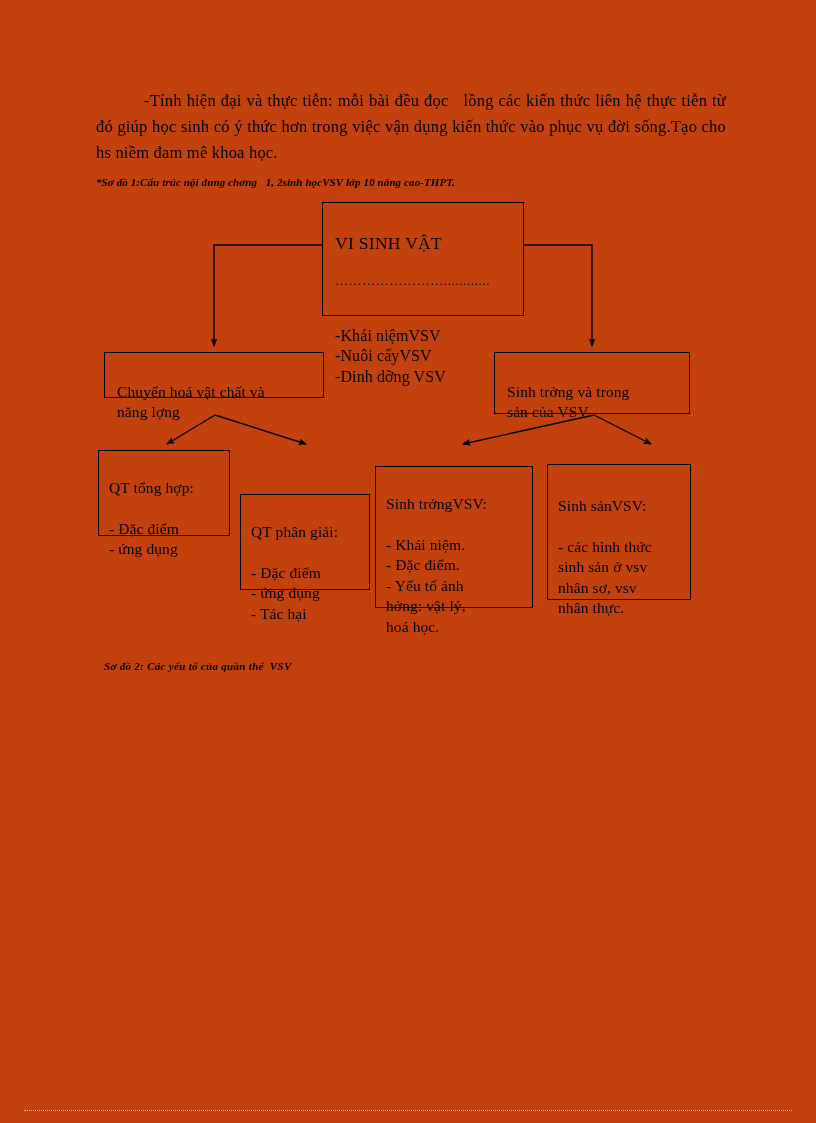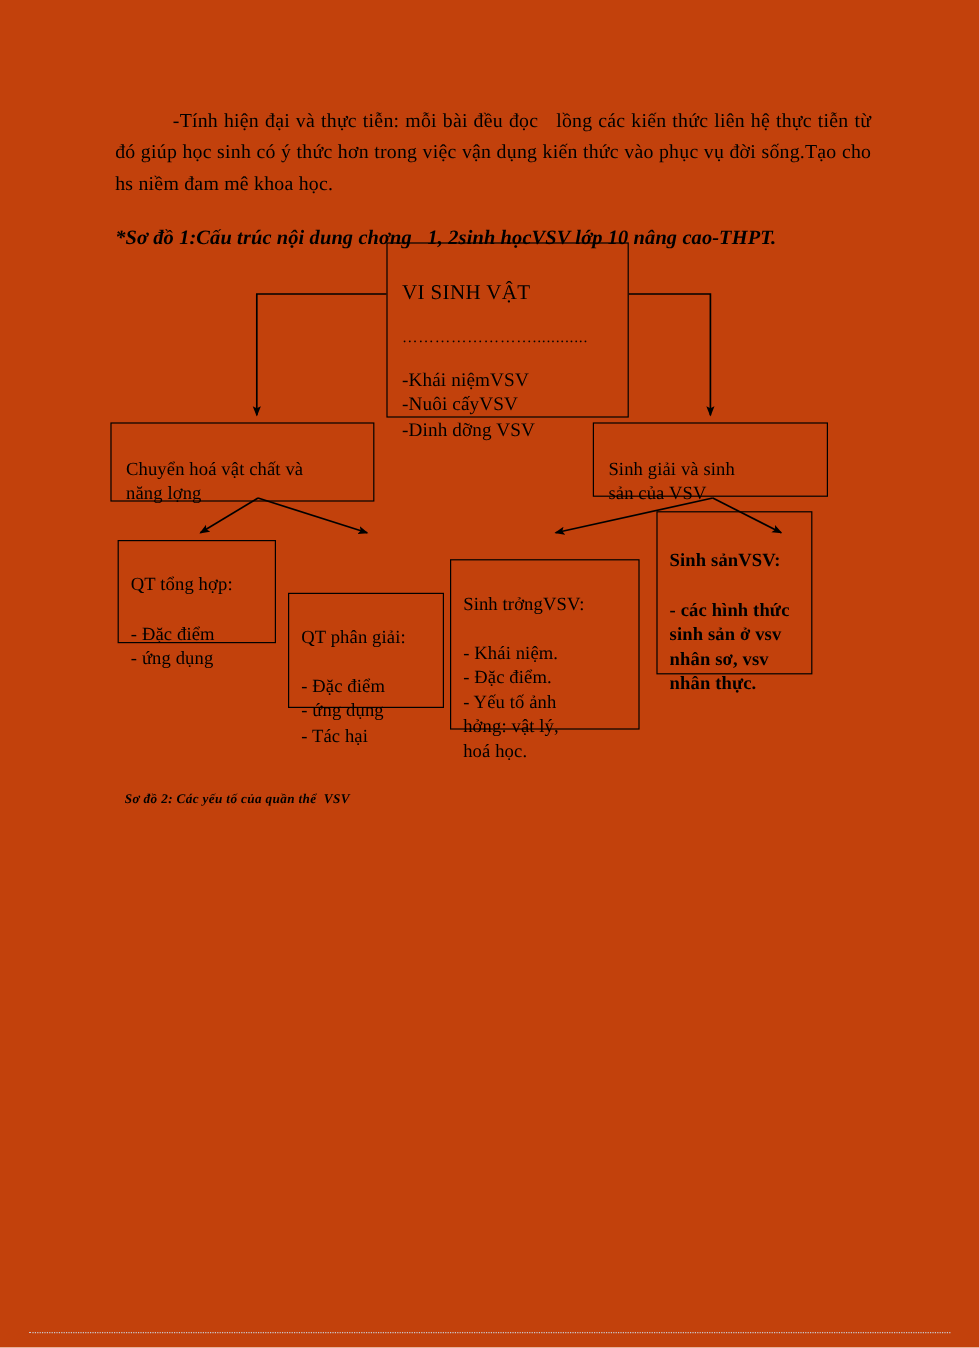--- a/index.html
+++ b/index.html
@@ -31,22 +31,22 @@
   .para {
     margin: 0;
     font-size: 16.5px;
     line-height: 26px;
     text-align: justify;
     text-indent: 48px;
     letter-spacing: 0.2px;
     white-space: pre-wrap;
   }
   .heading-line {
-    margin: 20px 0 0 0;
-    font-size: 17px;
+    margin: 4px 0 0 0;
+    font-size: 11px;
     font-weight: bold;
     font-style: italic;
     line-height: 24px;
     letter-spacing: 0.1px;
     white-space: pre;
   }
 
   
   .diagram {
     position: absolute;
@@ -77,49 +77,49 @@
   .node .node-body {
     display: block;
     white-space: pre-line;
   }
 
   
   #node-root {
     left: 322px;
     top: 202px;
     width: 202px;
-    height: 146px;
+    height: 114px;
     padding: 8px 8px 4px 12px;
   }
   #node-root .node-title {
     font-size: 17.5px;
     line-height: 22px;
     letter-spacing: 0.3px;
   }
   #node-root .dotted-sep {
     display: block;
     font-size: 13px;
     line-height: 11px;
     letter-spacing: 0.6px;
     overflow: hidden;
     height: 11px;
     margin-top: 1px;
   }
   #node-root .node-body {
     font-size: 16px;
     line-height: 20.5px;
-    margin-top: 1px;
+    margin-top: 19px;
   }
 
   
   #node-metabolism {
-    left: 92px;
+    left: 104px;
     top: 352px;
     width: 220px;
-    height: 66px;
+    height: 46px;
     padding: 9px 6px 4px 12px;
     line-height: 20px;
   }
   #node-growth {
     left: 494px;
     top: 352px;
     width: 196px;
     height: 62px;
     padding: 9px 6px 4px 12px;
     line-height: 20px;
@@ -141,25 +141,24 @@
   }
   #node-growth-detail {
     left: 375px;
     top: 450px;
     width: 158px;
     height: 142px;
     margin-top: 16px;
   }
   #node-reproduction {
     left: 547px;
-    top: 426px;
-    width: 130px;
+    top: 464px;
+    width: 144px;
     height: 136px;
     padding-top: 10px;
-    font-weight: bold;
   }
 
   
   .caption {
     position: absolute;
     left: 104px;
     top: 660px;
     font-size: 11px;
     font-weight: bold;
     font-style: italic;
@@ -228,21 +227,21 @@
 -Nuôi cấyVSV
 -Dinh dỡng   VSV</span>
     </div>
 
     <div class="node" id="node-metabolism">
       <span class="node-body">Chuyển hoá vật chất và
 năng lợng</span>
     </div>
 
     <div class="node" id="node-growth">
-      <span class="node-body">Sinh giải   và sinh
+      <span class="node-body">Sinh trởng   và trong
 sản của VSV</span>
     </div>
 
     <div class="node" id="node-synthesis">
       <span class="node-title">QT tổng hợp:</span>
       <span class="node-body">- Đặc điểm
 - ứng dụng</span>
     </div>
 
     <div class="node" id="node-decomposition">

